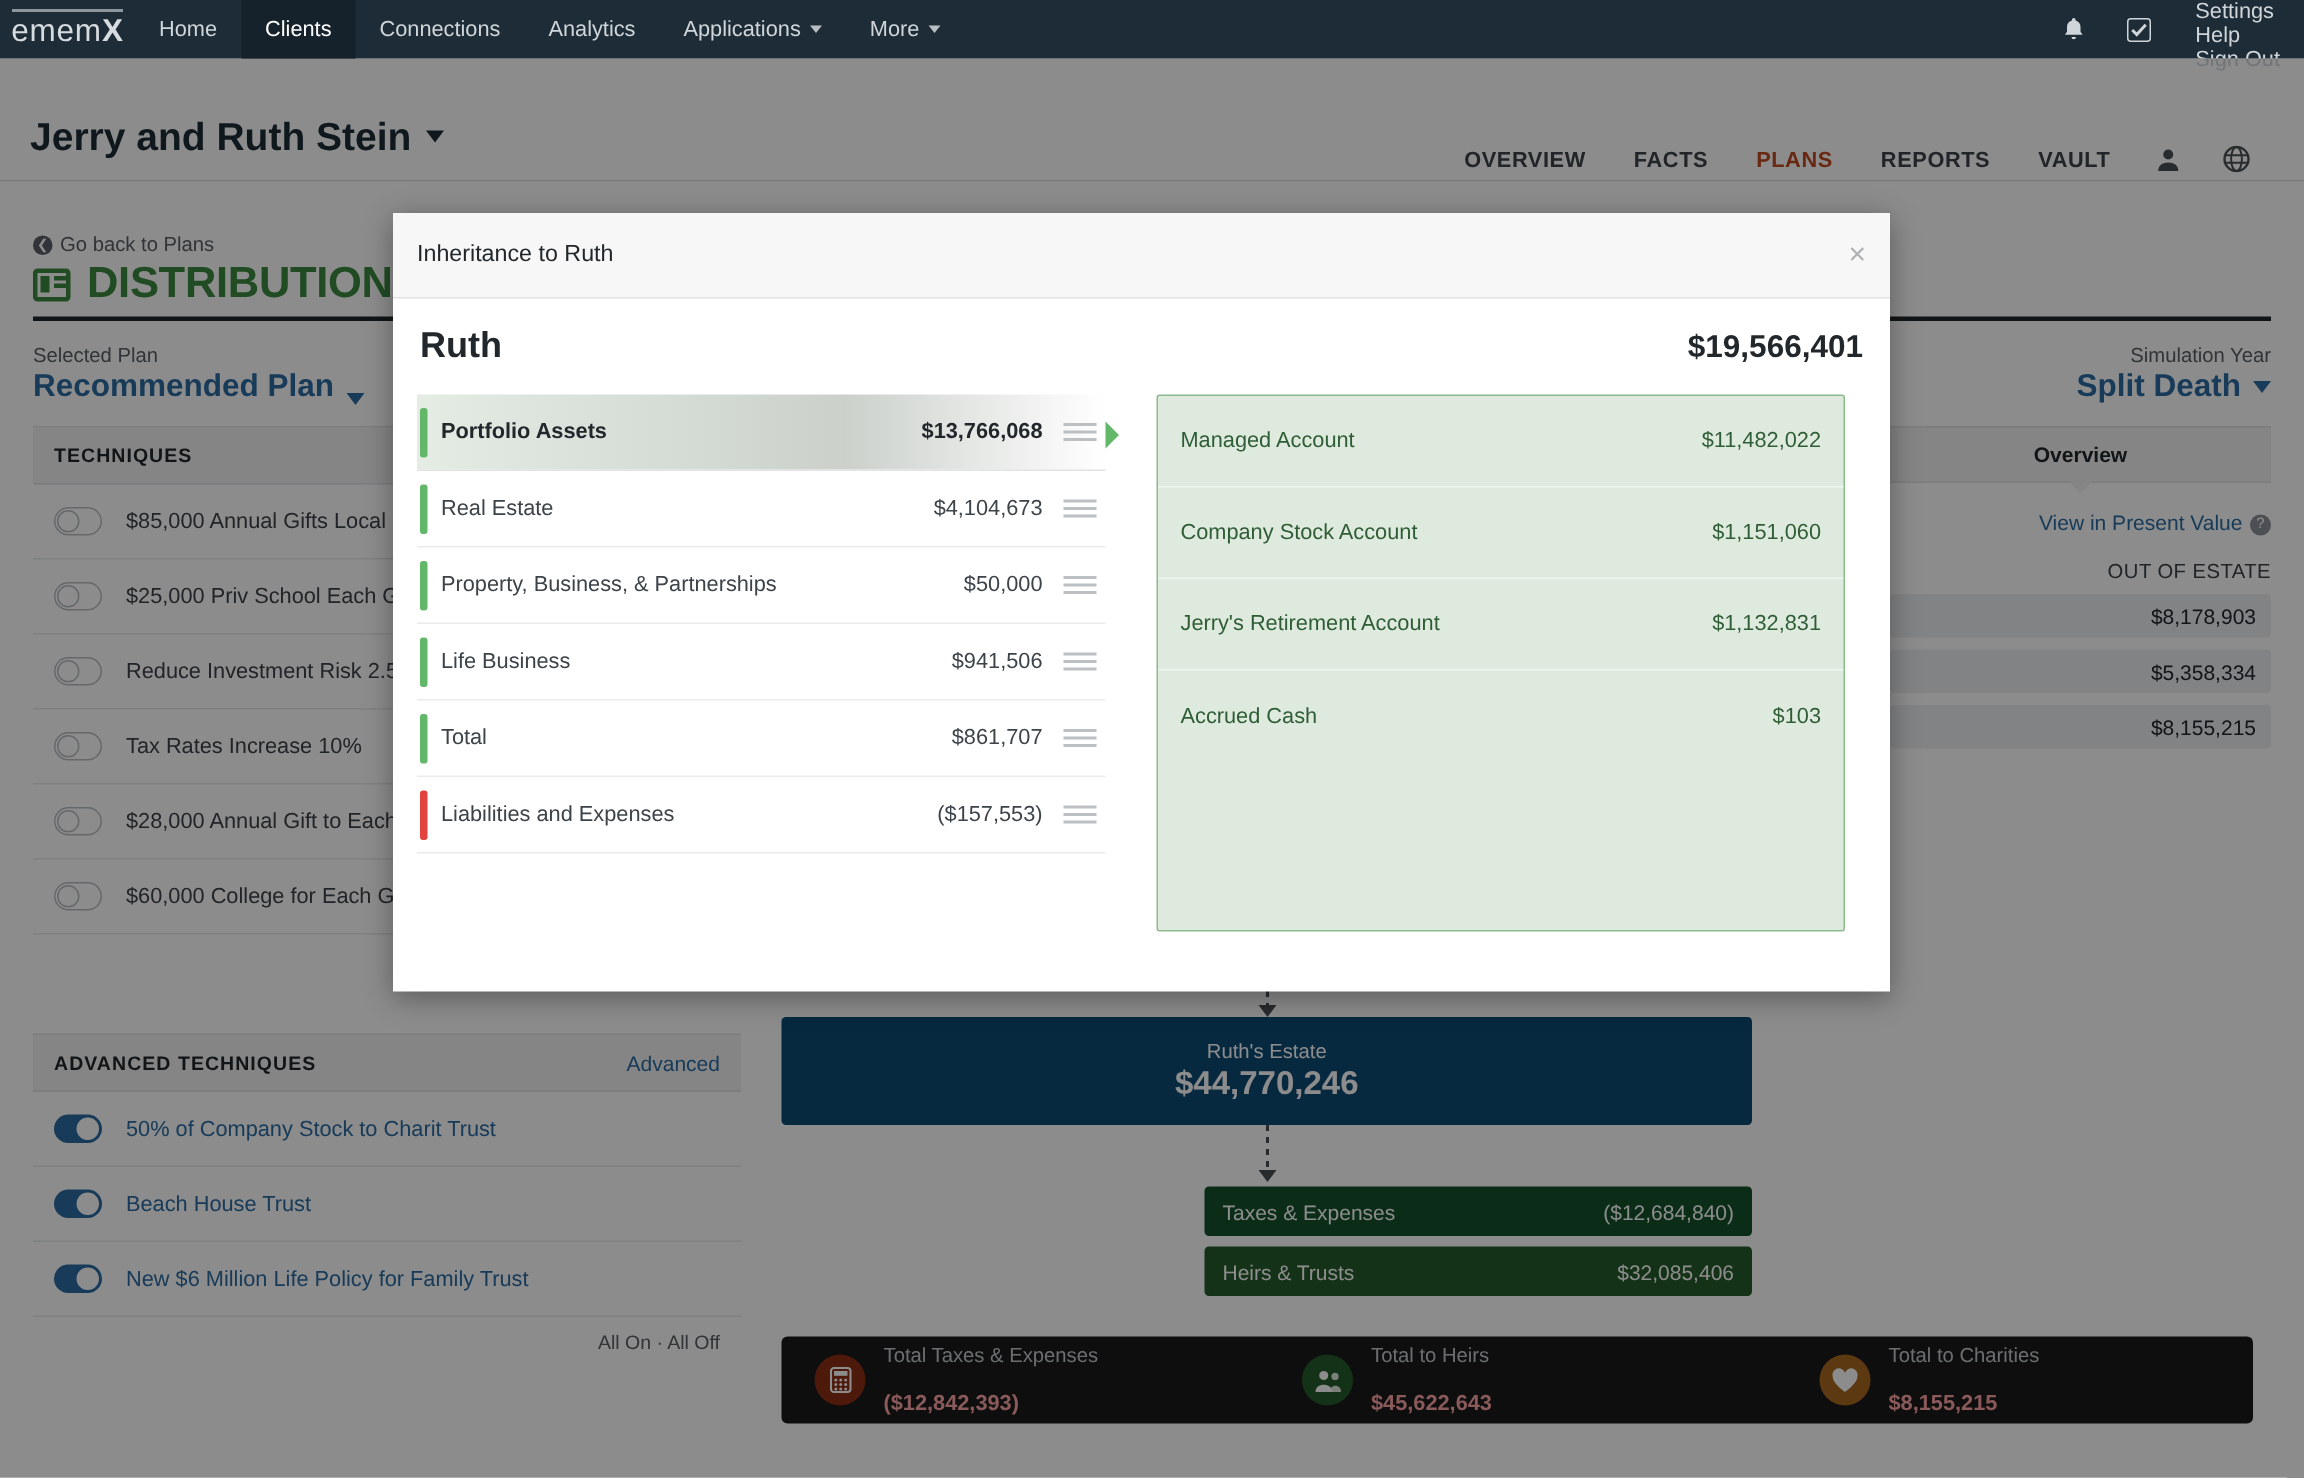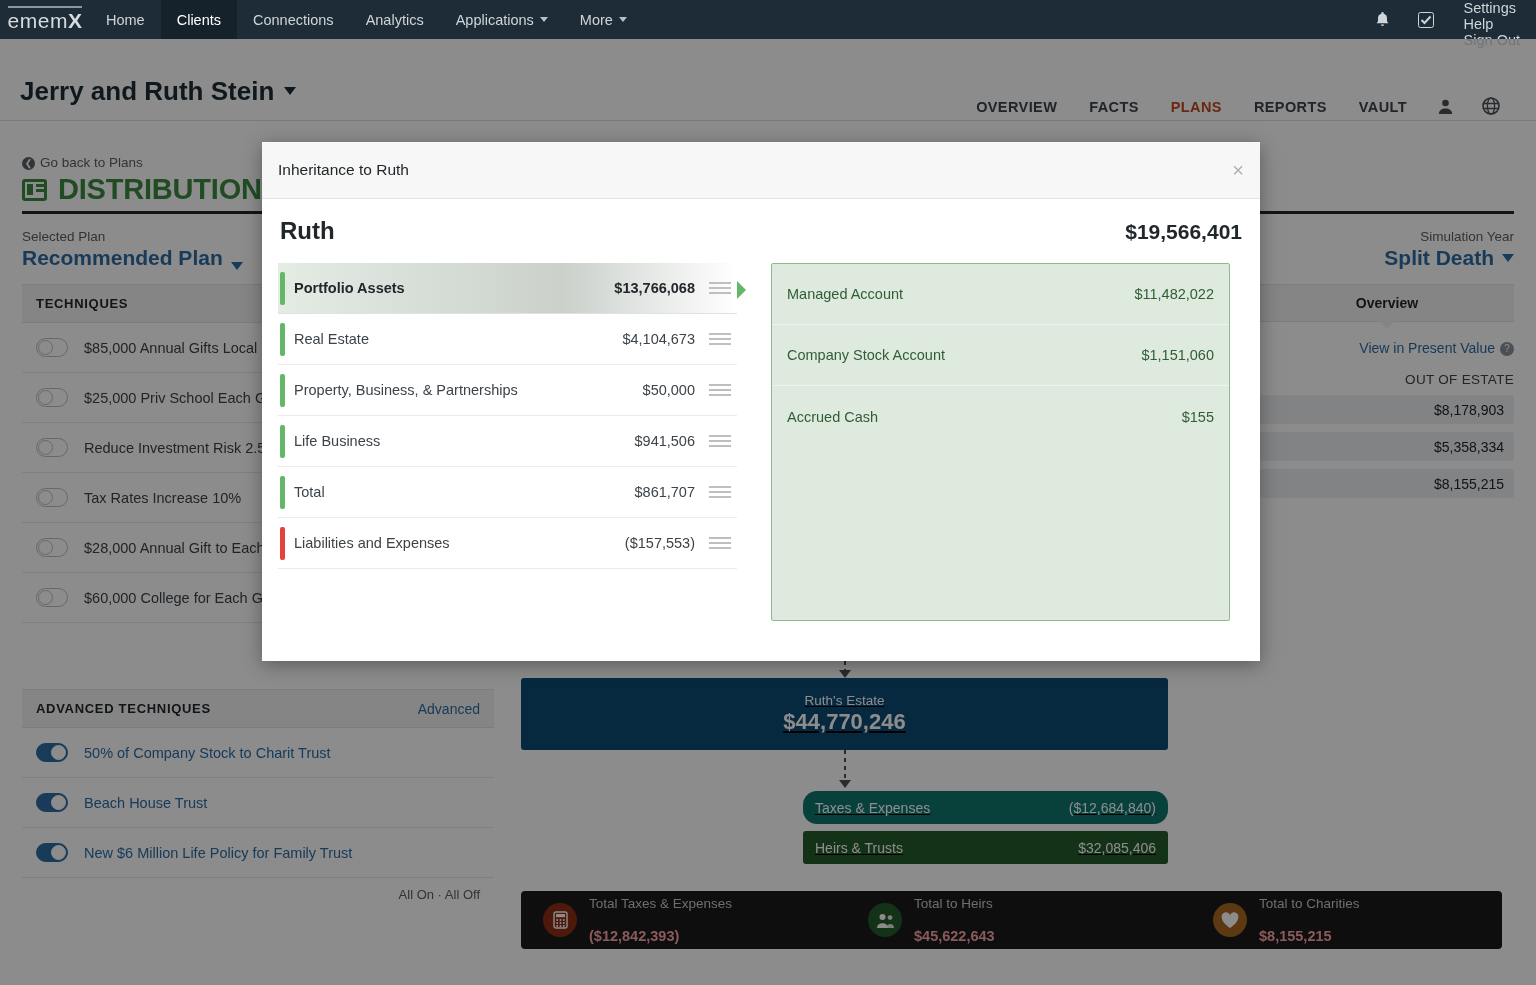--- a/index.html
+++ b/index.html
@@ -120,35 +120,35 @@
     font-size:10px;line-height:14px;text-align:center;margin-left:5px;vertical-align:1px;
   }
   .ooe-label{ margin-top:16px; font-size:13.5px; color:#3c4349; letter-spacing:.3px;}
   .ooe-val{
     margin-top:8px; height:29px; background:#eceef0; border-radius:3px;
     display:flex; align-items:center; justify-content:flex-end; padding-right:10px;
     font-size:14px; color:#22272b;
   }
 
   
-  .flow{ position:absolute; left:521px; top:524px; width:647px;text-decoration:underline; }
+  .flow{ position:absolute; left:521px; top:524px; width:647px; }
   .dash-arrow{ width:2px; margin:0 auto; display:flex; flex-direction:column; align-items:center;}
   .dash-line{ width:2px; background:repeating-linear-gradient(#4a5156 0 4px, transparent 4px 8px); }
   .dash-head{ width:0;height:0;border-left:6px solid transparent;border-right:6px solid transparent;border-top:8px solid #4a5156;}
   .estate-box{
     background:#0c4b75; border-radius:3px; height:72px; display:flex; flex-direction:column;
     align-items:center; justify-content:center; color:#ffffff;
   }
   .estate-box .lbl{ font-size:13.5px; }
   .estate-box .amt{ font-size:22px; font-weight:700; margin-top:1px;}
   .bar{
     height:33px; border-radius:3px; display:flex; align-items:center; justify-content:space-between;
     padding:0 12px; color:#ffffff; font-size:14px; margin-left:282px;
   }
-  .bar.tax{ background:#0f766e;border-radius:14px; }
+  .bar.tax{ background:#14532d; }
   .bar.heirs{ background:#265c2a; margin-top:7px;}
 
   
   .summary{
     position:absolute; left:521px; top:770px; width:981px; height:58px; background:#1a1a1a;
     border-radius:4px; display:flex; align-items:center; padding:0 22px;
   }
   .sumitem{ display:flex; align-items:center; }
   .sumicon{ width:34px;height:34px;border-radius:50%; display:flex;align-items:center;justify-content:center;
             color:#ffffff; font-size:17px; margin-right:12px; flex:none;}
@@ -562,19 +562,23 @@
       <div class="detail-panel" id="detail-panel">
           <div class="detail-row">
             <span>Managed Account</span>
             <span>$11,482,022</span>
           </div>
           <div class="detail-row">
             <span>Company Stock Account</span>
             <span>$1,151,060</span>
           </div>
           <div class="detail-row">
+            <span>Jerry's Retirement Account</span>
+            <span>$1,132,831</span>
+          </div>
+          <div class="detail-row">
             <span>Accrued Cash</span>
-            <span>$155</span>
+            <span>$103</span>
           </div>
         </div>
     </div>
   </div>
 </div>
 
 </body></html>

